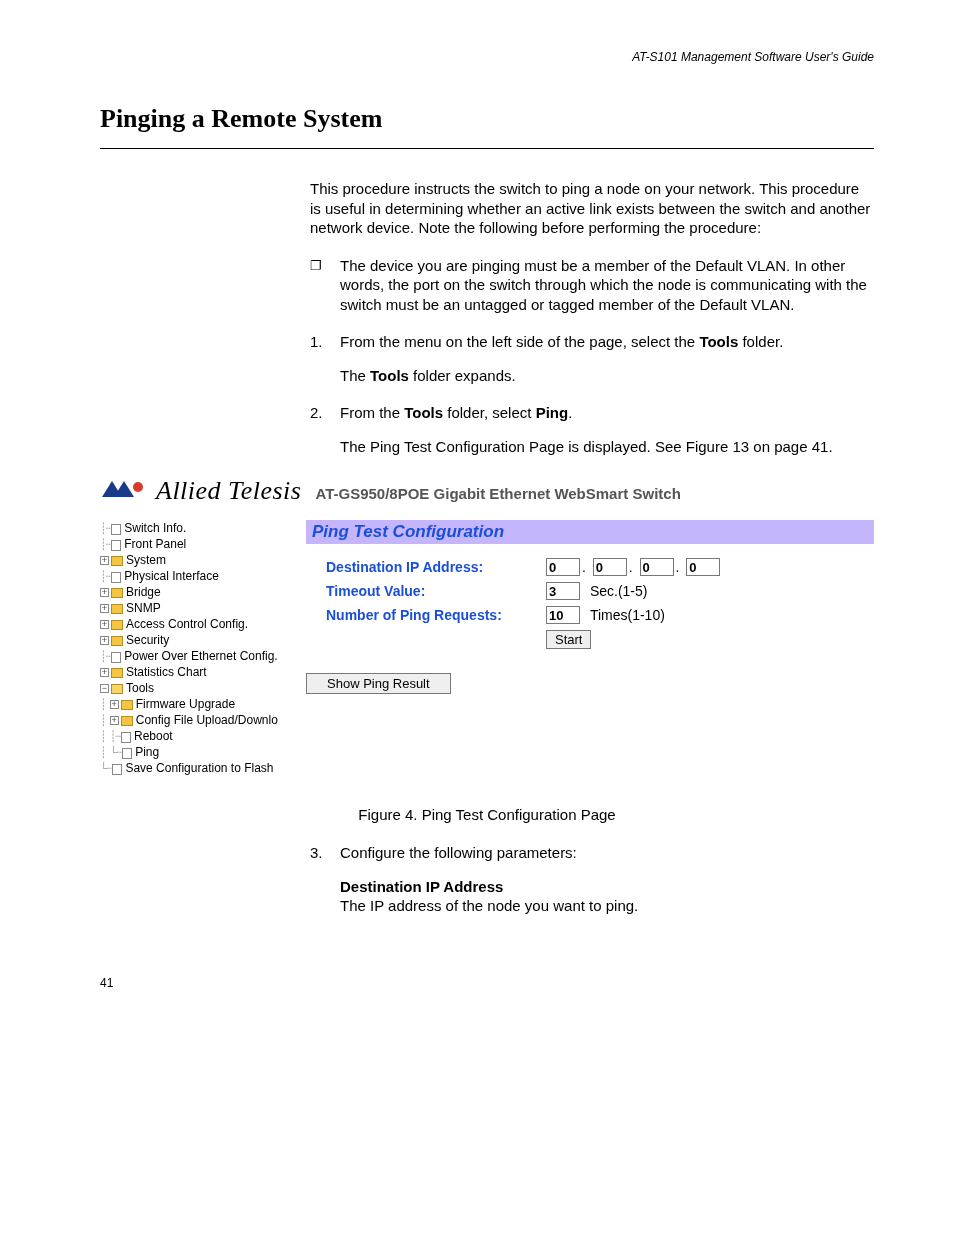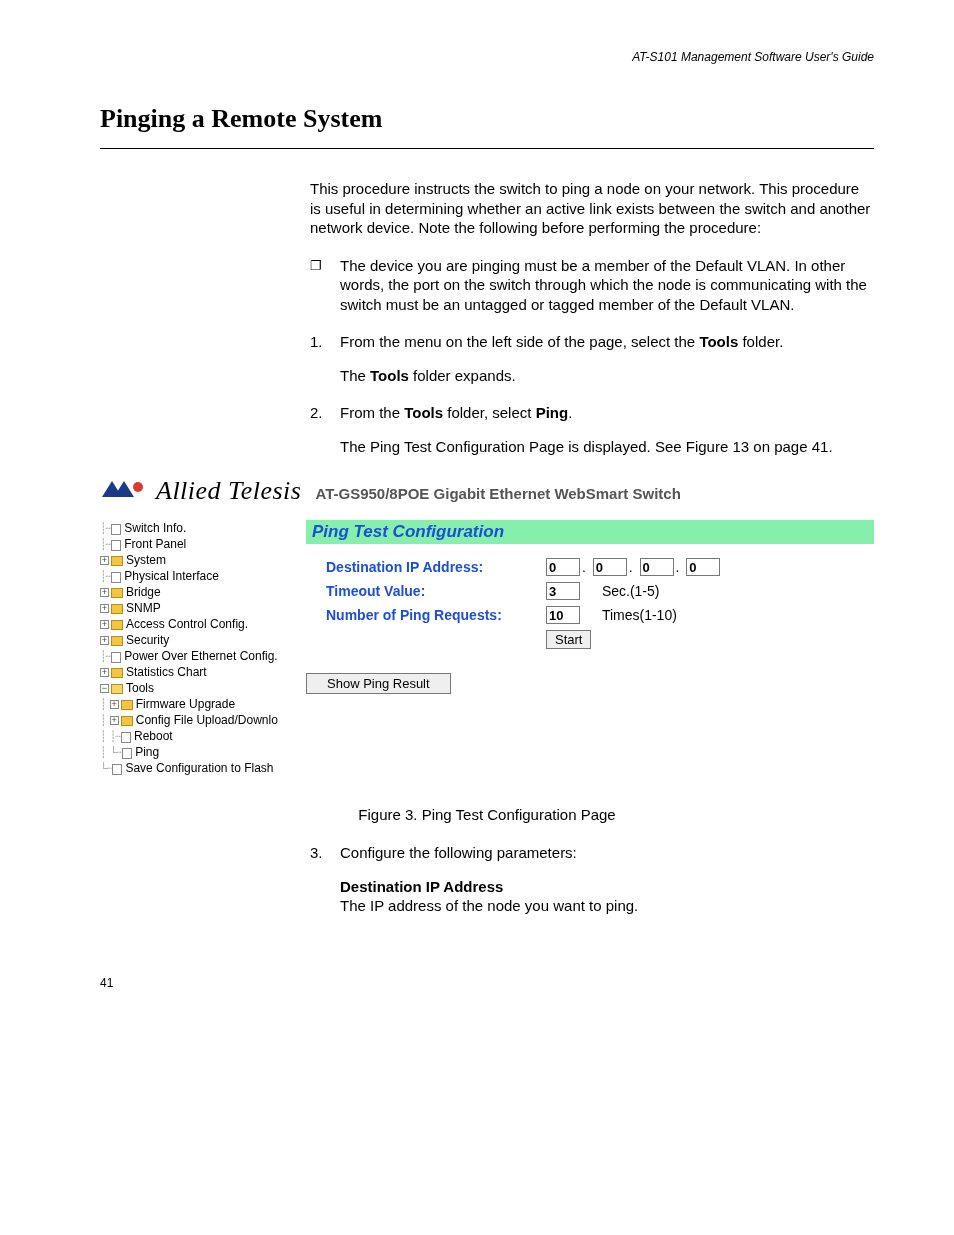--- a/index.html
+++ b/index.html
@@ -126,21 +126,21 @@
     margin-right:3px; box-sizing:border-box;
     position:relative; top:1px;
   }
   .ic-folder.open { background:#f7d56a; }
 
   .main-panel {
     flex: 1;
     padding-left: 6px;
   }
   .panel-title {
-    background: #86efac;
+    background: #c4b5fd;
     color: #1a4fd6;
     font-style: italic;
     font-weight: bold;
     font-size: 17px;
     padding: 2px 6px;
     margin-bottom: 14px;
   }
   .form-row {
     display: flex;
     align-items: center;
@@ -156,21 +156,21 @@
   .ip-input, .num-input {
     border: 1px solid #777;
     height: 18px;
     font-size: 13px;
     font-weight: bold;
     padding: 0 2px;
     box-sizing: border-box;
   }
   .ip-input { width: 34px; }
   .num-input { width: 34px; }
-  .unit { font-size: 14px; margin-left: 18px; }
+  .unit { font-size: 14px; margin-left: 6px; }
   .dot { margin: 0 3px 0 2px; }
   .btn {
     border: 1px solid #777;
     background: #efefef;
     font-size: 13px;
     padding: 1px 8px;
     cursor: pointer;
   }
   .btn.wide { padding: 2px 20px; }
   .figure-caption {
@@ -352,21 +352,21 @@
           <div class="lab"></div>
           <button class="btn">Start</button>
         </div>
 
         <div style="height:18px"></div>
         <button class="btn wide">Show Ping Result</button>
       </div>
     </div>
   </div>
 
-  <div class="figure-caption">Figure 3. Ping Test Configuration Page</div>
+  <div class="figure-caption">Figure 4. Ping Test Configuration Page</div>
 
   <div class="body-col" style="margin-top:0">
     <div class="num-row">
       <div class="num">3.</div>
       <div>Configure the following parameters:</div>
     </div>
     <div class="indent-after-num">
       <b>Destination IP Address</b><br>
       <span>The IP address of the node you want to ping.</span>
     </div>

